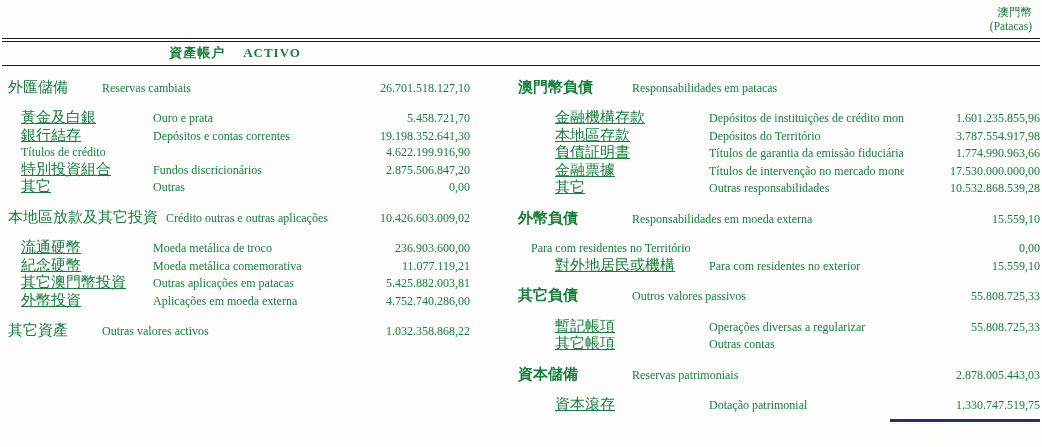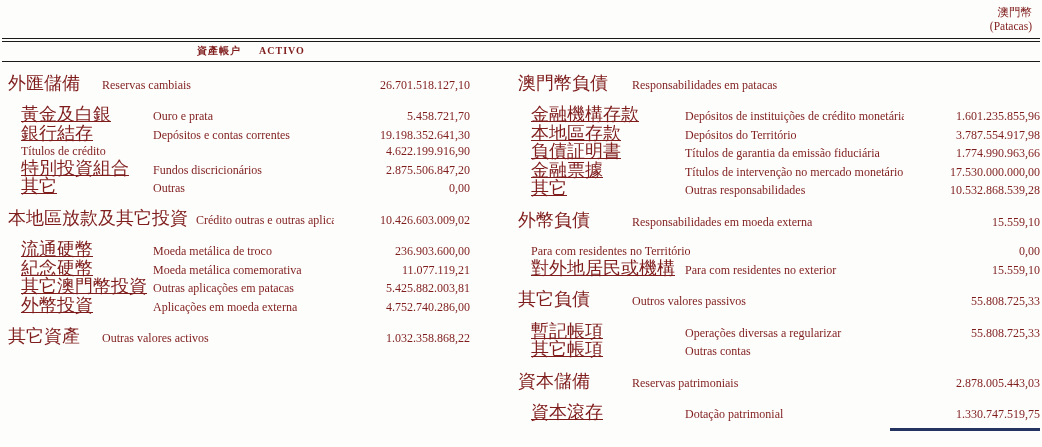--- a/index.html
+++ b/index.html
@@ -6,45 +6,44 @@
     margin: 0;
     padding: 0;
     background: #f6f6f4;
   }
   .page {
     position: relative;
     width: 1042px;
     height: 447px;
     background: #fdfdfb;
     font-family: "Liberation Serif", "DejaVu Serif", serif;
-    color: #7f1d1d;
+    color: #15803d;
     overflow: hidden;
   }
   .currency-note {
     text-align: right;
     padding: 5px 10px 2px 0;
     font-size: 11.5px;
     line-height: 1.25;
   }
   .rule-double {
     height: 2px;
     margin: 2px 2px 0 2px;
     border-top: 1px solid #1a1a1a;
     border-bottom: 1px solid #1a1a1a;
   }
   .header-row {
     display: flex;
     padding: 2px 0 2px 0;
   }
   .header-cell {
     font-weight: bold;
-    font-size: 10px;
+    font-size: 13px;
     text-align: center;
     letter-spacing: 1px;
-    padding-left: 16px;
   }
   .header-cell .zh-head { margin-right: 18px; }
   .header-left  { width: 470px; }
   .header-right { flex: 1; }
   .rule-single {
     border-top: 1.7px solid #1a1a1a;
     margin: 1px 2px 0 2px;
   }
   .columns {
     display: flex;
@@ -56,33 +55,33 @@
   .t-left  { width: 462px; margin-left: 8px; }
   .t-right { width: 522px; margin-left: 48px; }
   .row {
     display: flex;
     align-items: baseline;
     font-size: 12px;
     line-height: 16.5px;
     white-space: nowrap;
   }
   .row.gap { margin-top: 13px; }
-  .zh { font-size: 18px; }
+  .zh { font-size: 15px; }
   .pt { flex: 1; overflow: hidden; }
   .amt {
     margin-left: 8px;
     text-align: right;
     white-space: nowrap;
     min-width: 128px;
   }
   .level0 .zh { min-width: 86px; margin-right: 8px; }
   .level1 { padding-left: 13px; }
   .level1 .zh { min-width: 126px; margin-right: 6px; text-decoration: underline; }
-  .t-right .level0 .zh { min-width: 106px; }
-  .t-right .level1 .zh { min-width: 148px; }
+  .t-right .level0 .zh { min-width: 106px; font-weight: bold; }
+  .t-right .level1 .zh { min-width: 148px; margin-left: 24px; }
   .total-underline {
     height: 3px;
     width: 150px;
     margin: 5px 0 0 auto;
   }
 </style>
 </head>
 <body>
 
 <div class="page">

